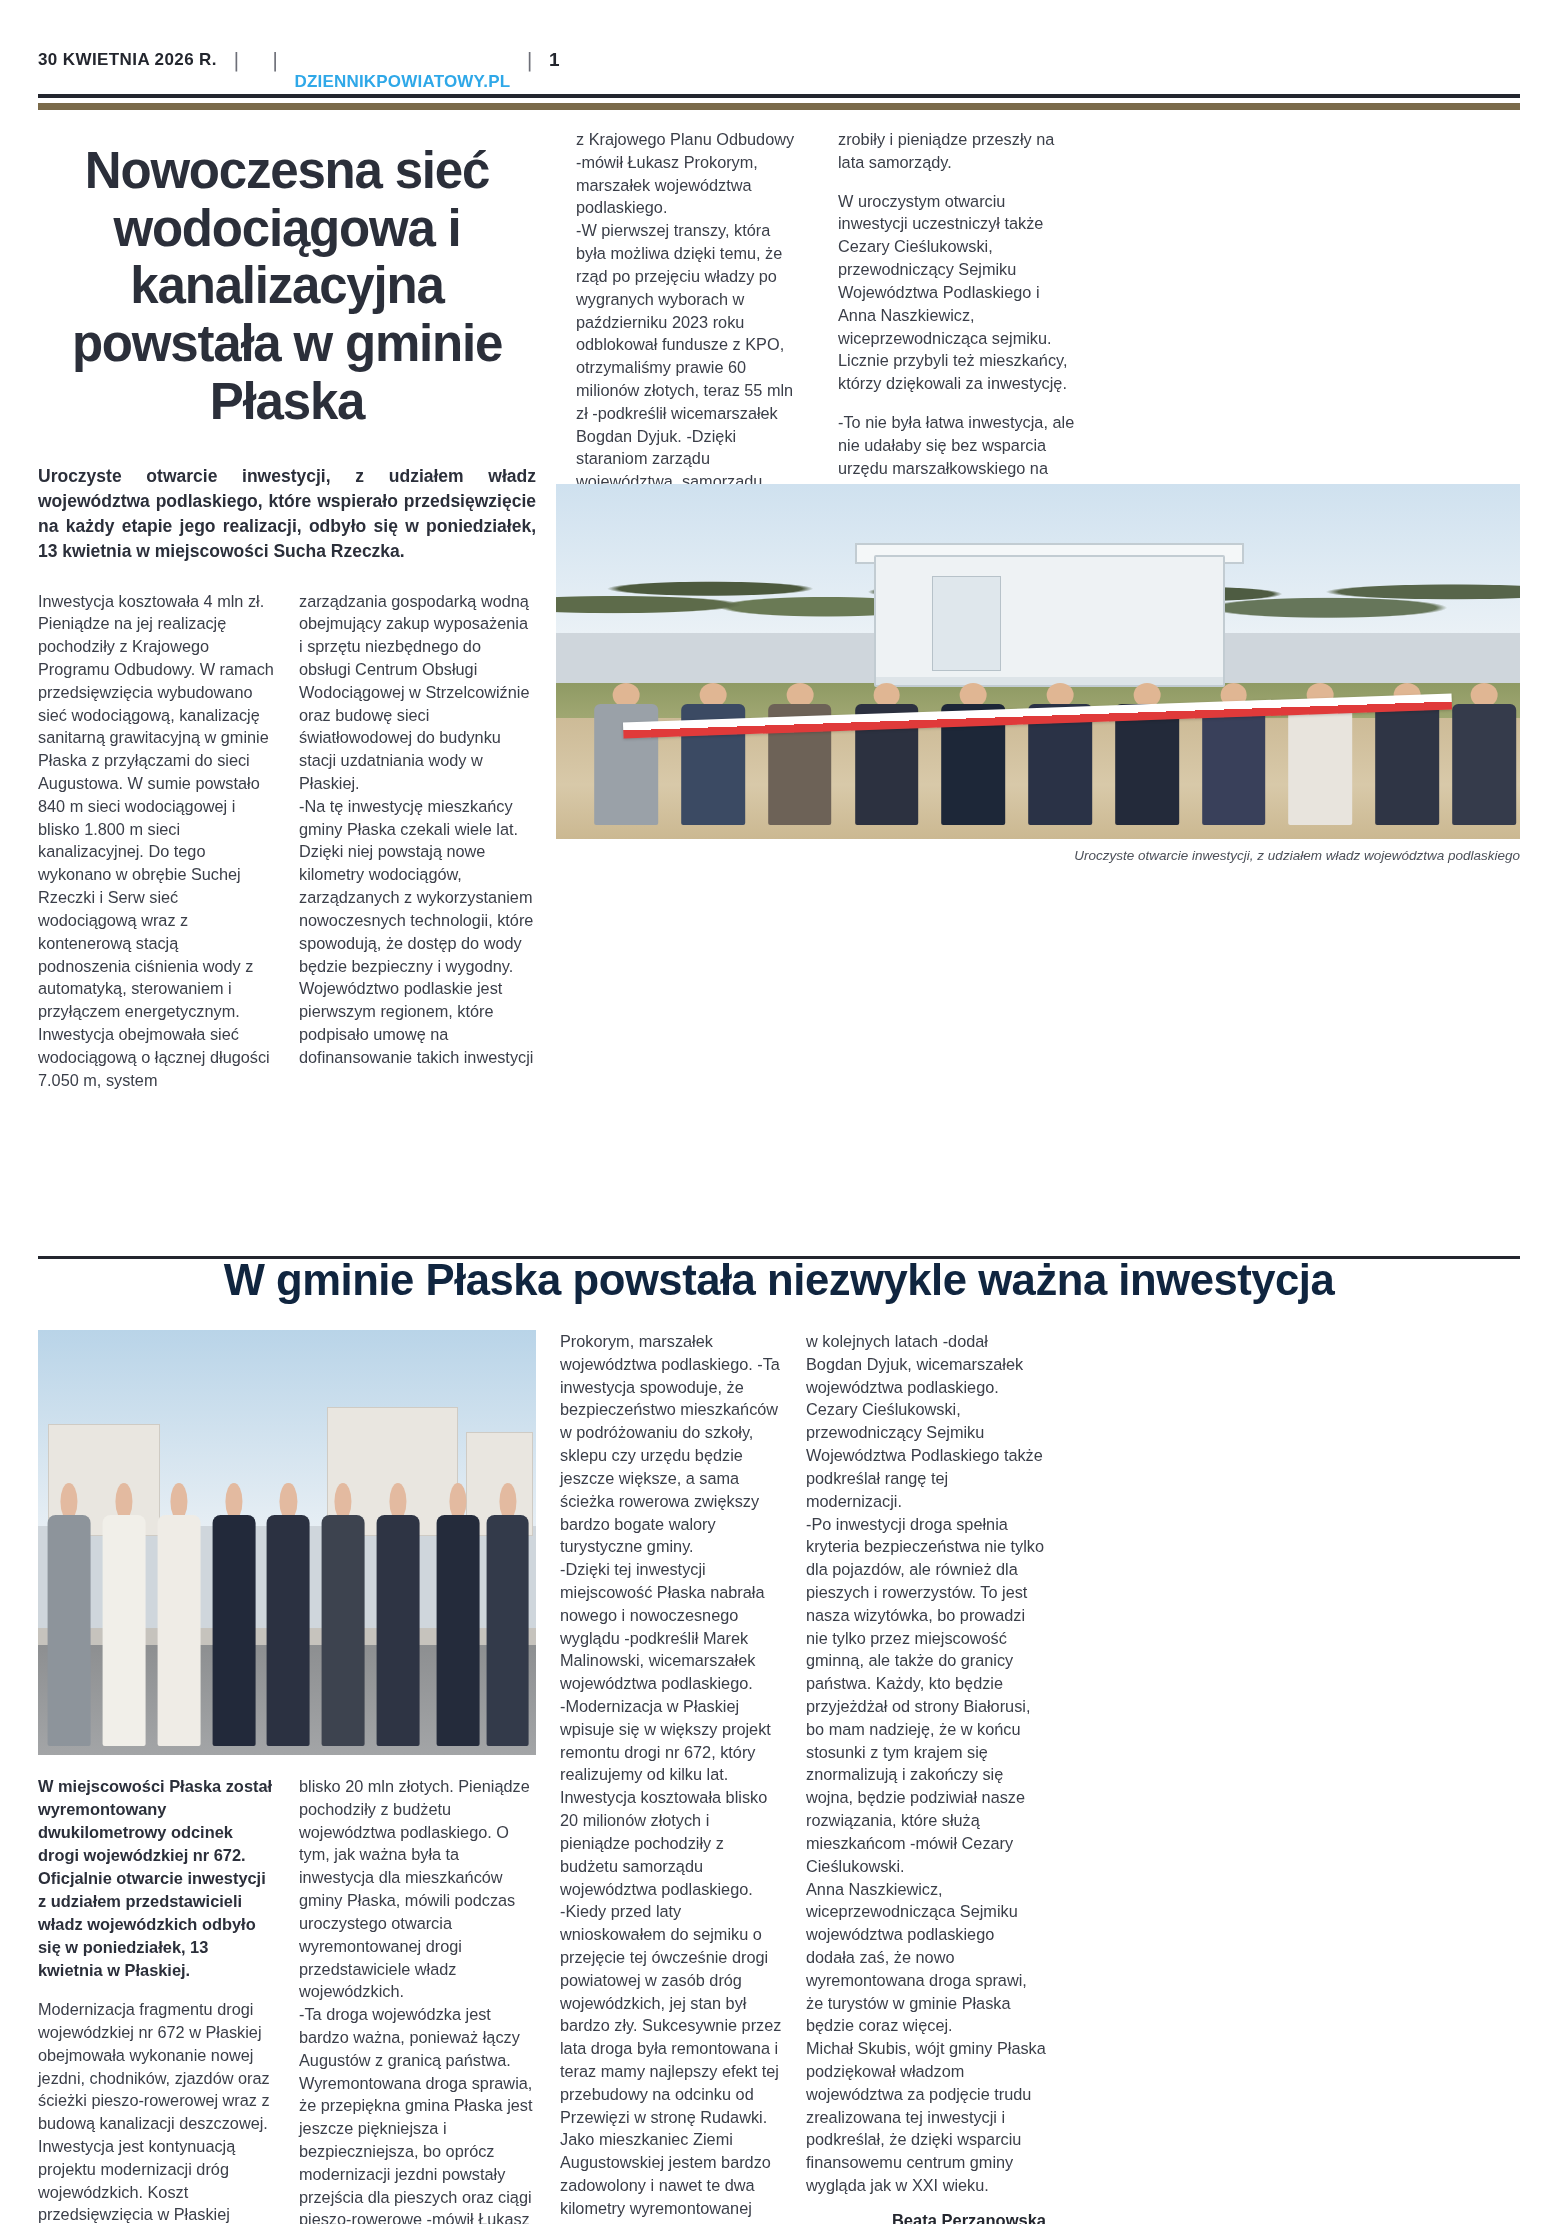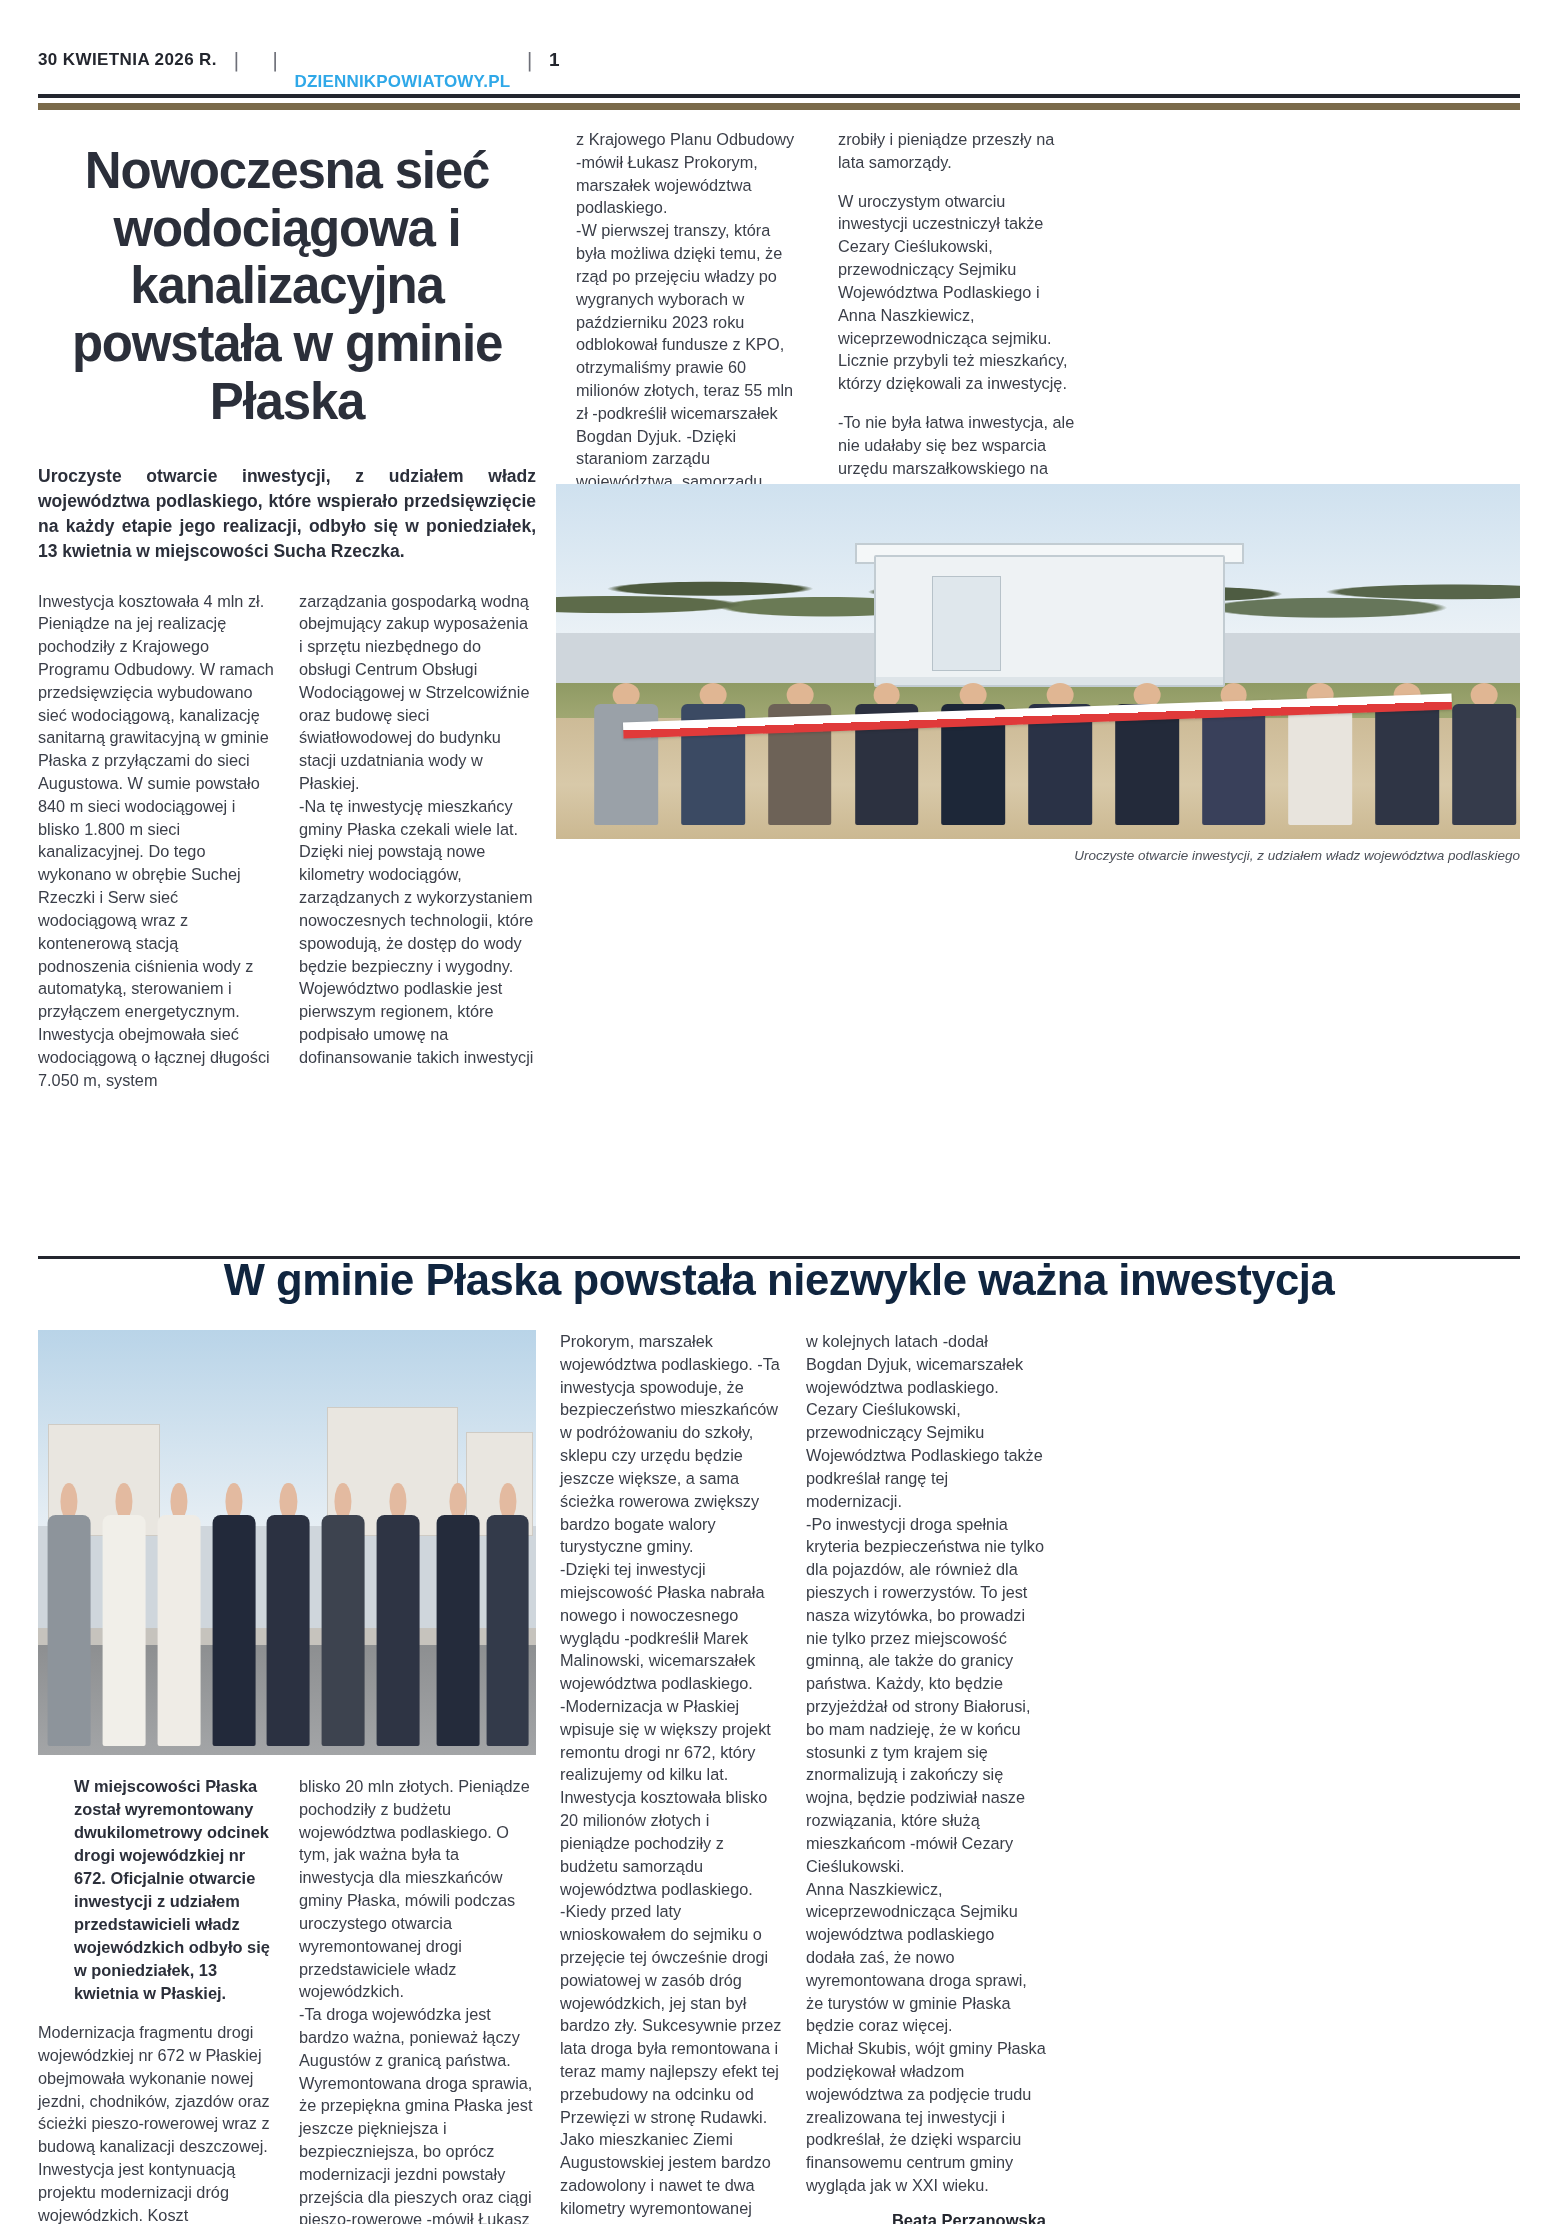--- a/index.html
+++ b/index.html
@@ -376,21 +376,21 @@
             </div>
           <div class="person2" style="left:90%;">
               <div class="p2-head"></div>
               <div class="p2-body" style="background:#333a4a;"></div>
             </div>
         </div>
       </div>
 
       <div class="twocols" style="margin-top:20px;">
         <div>
-          <p class="lead2" style="margin-top:0;margin-left:36px;">W miejscowości Płaska został wyremontowany dwukilometrowy odcinek drogi wojewódzkiej nr 672. Oficjalnie otwarcie inwestycji z udziałem przedstawicieli władz wojewódzkich odbyło się w poniedziałek, 13 kwietnia w Płaskiej.</p>
+          <p class="lead2" style="margin-top:0;">W miejscowości Płaska został wyremontowany dwukilometrowy odcinek drogi wojewódzkiej nr 672. Oficjalnie otwarcie inwestycji z udziałem przedstawicieli władz wojewódzkich odbyło się w poniedziałek, 13 kwietnia w Płaskiej.</p>
           <div class="body-text" style="margin-top:16px;">Modernizacja fragmentu drogi wojewódzkiej nr 672 w Płaskiej obejmowała wykonanie nowej jezdni, chodników, zjazdów oraz ścieżki pieszo-rowerowej wraz z budową kanalizacji deszczowej. Inwestycja jest kontynuacją projektu modernizacji dróg wojewódzkich. Koszt przedsięwzięcia w Płaskiej wynosił</div>
         </div>
         <div class="body-text">blisko 20 mln złotych. Pieniądze pochodziły z budżetu województwa podlaskiego. O tym, jak ważna była ta inwestycja dla mieszkańców gminy Płaska, mówili podczas uroczystego otwarcia wyremontowanej drogi przedstawiciele władz wojewódzkich.
 -Ta droga wojewódzka jest bardzo ważna, ponieważ łączy Augustów z granicą państwa. Wyremontowana droga sprawia, że przepiękna gmina Płaska jest jeszcze piękniejsza i bezpieczniejsza, bo oprócz modernizacji jezdni powstały przejścia dla pieszych oraz ciągi pieszo-rowerowe -mówił Łukasz</div>
       </div>
     </div>
 
     <div class="a2-c">
       <div class="body-text">Prokorym, marszałek województwa podlaskiego. -Ta inwestycja spowoduje, że bezpieczeństwo mieszkańców  w podróżowaniu do szkoły, sklepu czy urzędu będzie jeszcze większe, a sama ścieżka rowerowa zwiększy bardzo bogate walory turystyczne gminy.
 -Dzięki tej inwestycji miejscowość Płaska nabrała nowego i nowoczesnego wyglądu -podkreślił Marek Malinowski, wicemarszałek województwa podlaskiego.

